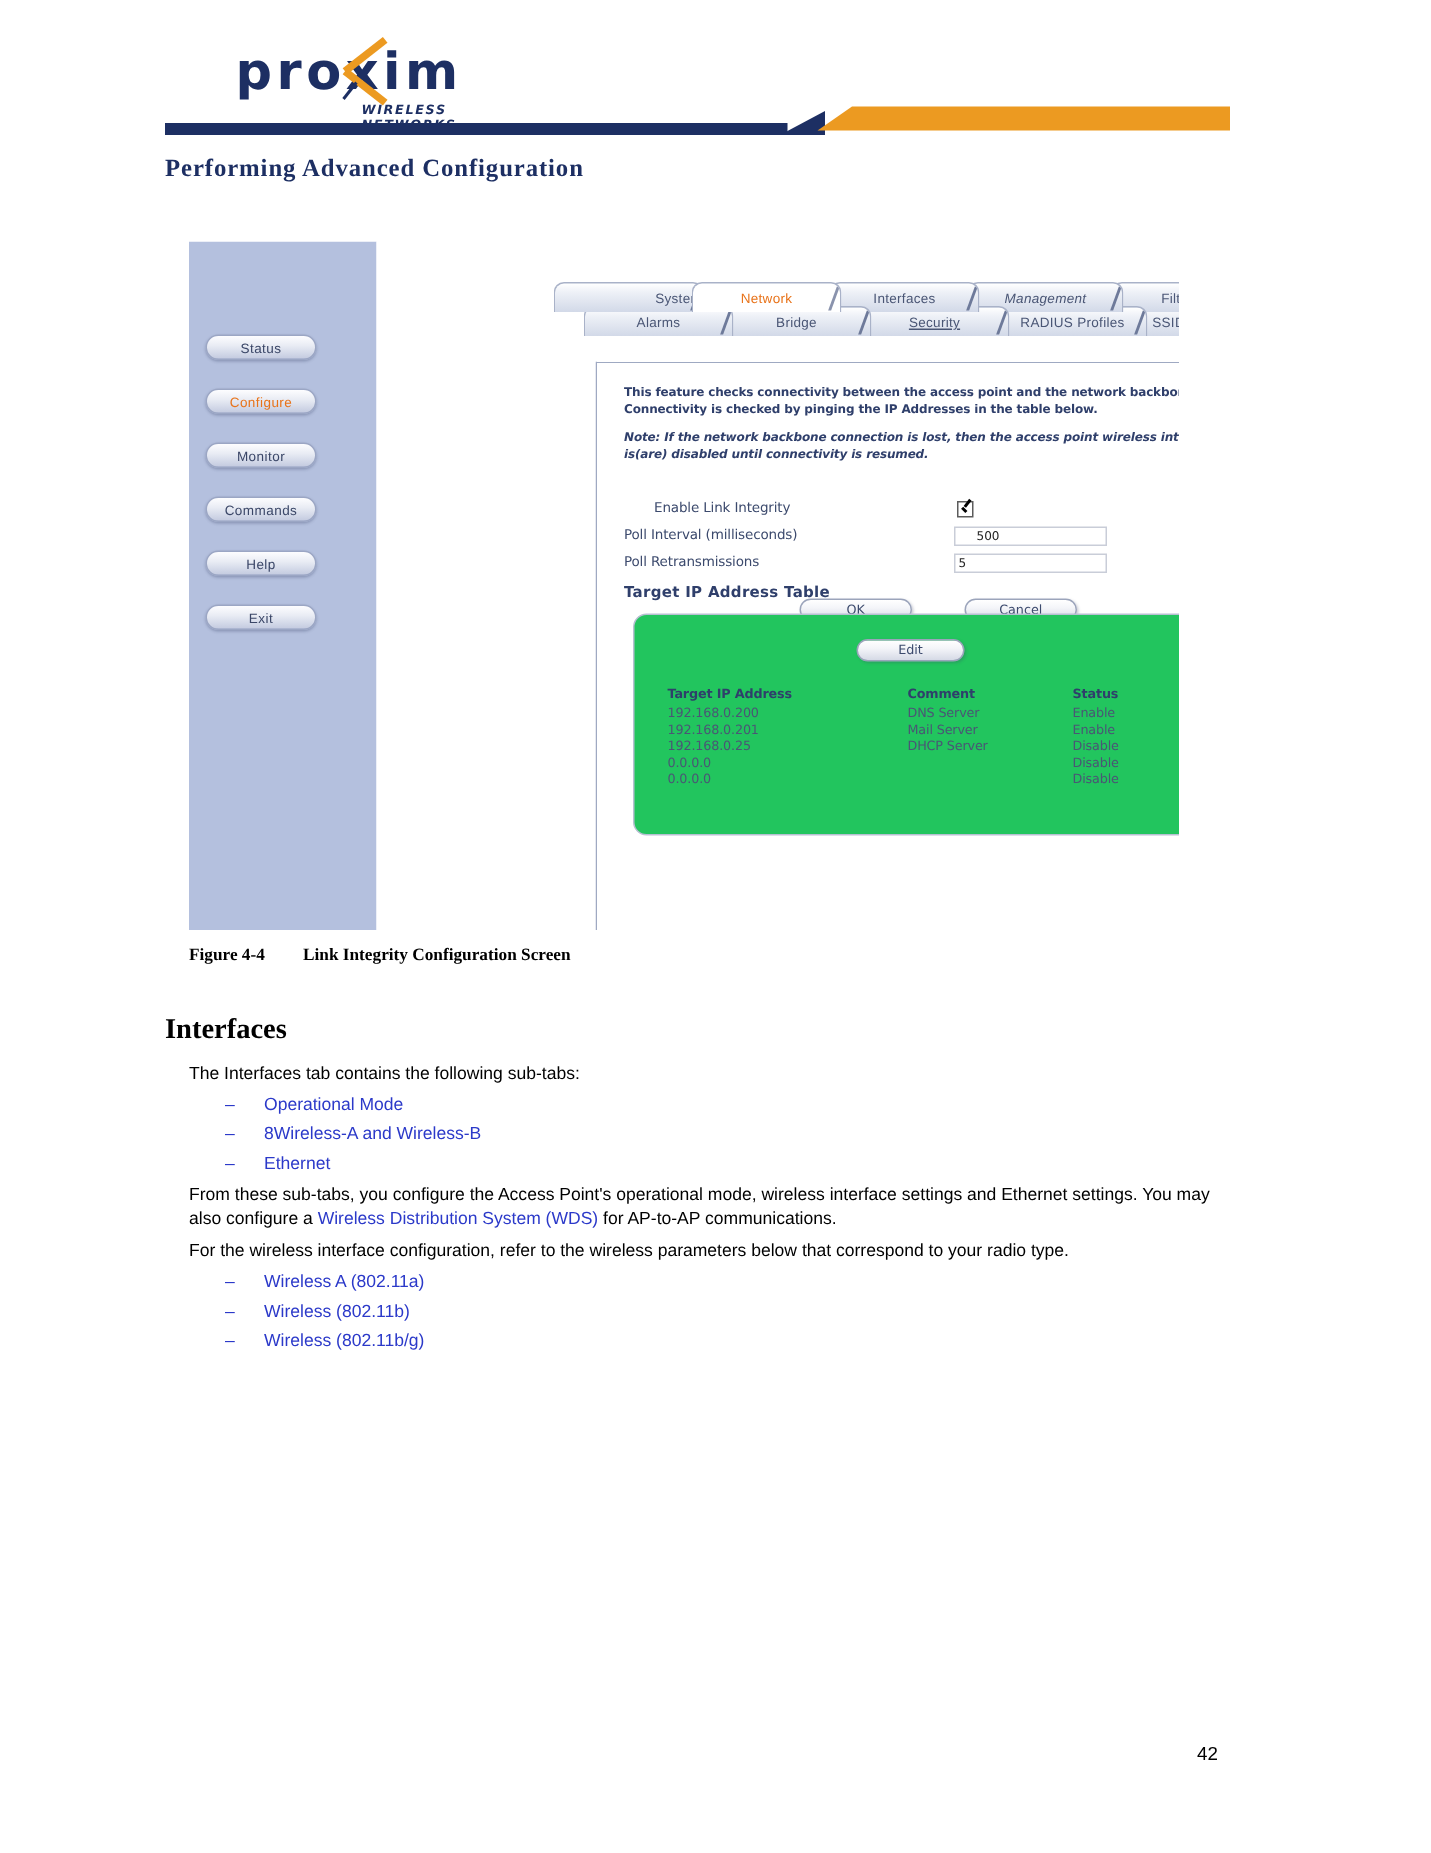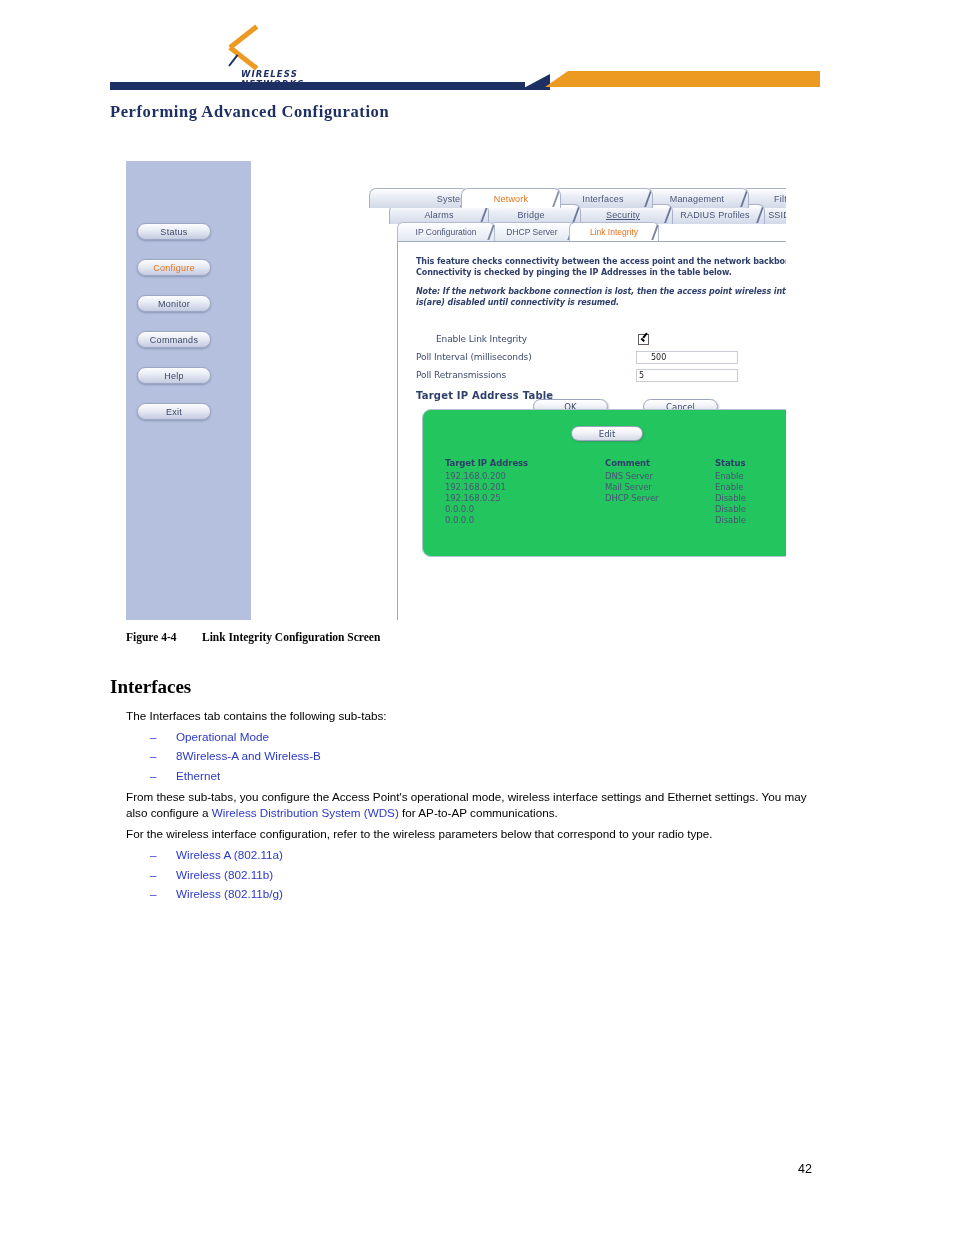--- a/index.html
+++ b/index.html
@@ -386,20 +386,21 @@
     font-family: "Liberation Sans", sans-serif;
     font-size: 12.5px;
     color: #000;
   }
 </style>
 </head>
 <body>
 
 <div id="page-header">
   <div id="logo-block">
+    <div class="logo-word">proxim</div>
     <div class="logo-x">
       <span class="b1"></span>
         <span class="b2"></span>
     </div>
     <div class="logo-slash"></div>
     <div class="logo-tagline">WIRELESS NETWORKS</div>
   </div>
   <div id="banner-navy"></div>
   <div id="banner-navy-diag"></div>
   <div id="banner-orange-diag"></div>
@@ -424,27 +425,22 @@
         <div class="tab" style="left: 0px; width: 100px; z-index: 10;"><span>Alarms</span><i class="slash"></i></div>
         <div class="tab" style="left: 92px; width: 100px; z-index: 9;"><span>Bridge</span><i class="slash"></i></div>
         <div class="tab" style="left: 184px; width: 100px; z-index: 8; text-decoration: underline;"><span>Security</span><i class="slash"></i></div>
         <div class="tab" style="left: 276px; width: 100px; z-index: 7;"><span>RADIUS Profiles</span><i class="slash"></i></div>
         <div class="tab" style="left: 368px; width: 108px; z-index: 6;"><span>SSID/VLAN/Security</span></div>
       </div>
     <div class="tabrow" id="tabrow-mid">
         <div class="tab" style="left: 0px; width: 100px; z-index: 10; text-align: right;"><span>System</span><i class="slash"></i></div>
         <div class="tab active" style="left: 92px; width: 100px; z-index: 20;"><span>Network</span><i class="slash"></i></div>
         <div class="tab" style="left: 184px; width: 100px; z-index: 8;"><span>Interfaces</span><i class="slash"></i></div>
-        <div class="tab" style="left: 276px; width: 104px; z-index: 7;"><span>Management</span><i class="slash"></i></div>
+        <div class="tab" style="left: 276px; width: 104px; z-index: 7; font-style: italic;"><span>Management</span><i class="slash"></i></div>
         <div class="tab" style="left: 372px; width: 100px; z-index: 6;"><span>Filtering</span></div>
-      </div>
-    <div class="tabrow" id="tabrow-sub">
-        <div class="subtab" style="left: 0px; width: 98px; z-index: 10;"><span>IP Configuration</span><i class="slash"></i></div>
-        <div class="subtab" style="left: 92px; width: 86px; z-index: 9;"><span>DHCP Server</span><i class="slash"></i></div>
-        <div class="subtab active" style="left: 172px; width: 90px; z-index: 20;"><span>Link Integrity</span><i class="slash"></i></div>
       </div>
 
     <div id="panel">
       <div class="panel-text" id="desc">This feature checks connectivity between the access point and the network backbone. Connectivity is checked by pinging the IP Addresses in the table below.</div>
       <div class="panel-text" id="note">Note: If the network backbone connection is lost, then the access point wireless interface(s) is(are) disabled until connectivity is resumed.</div>
 
       <div class="form-label" style="left:18px; top:92px;margin-left:20px;">Enable Link Integrity</div>
       <div class="chkbox" style="left:240px; top:92px;"></div>
 
       <div class="form-label" style="left:18px; top:110px;">Poll Interval (milliseconds)</div>

